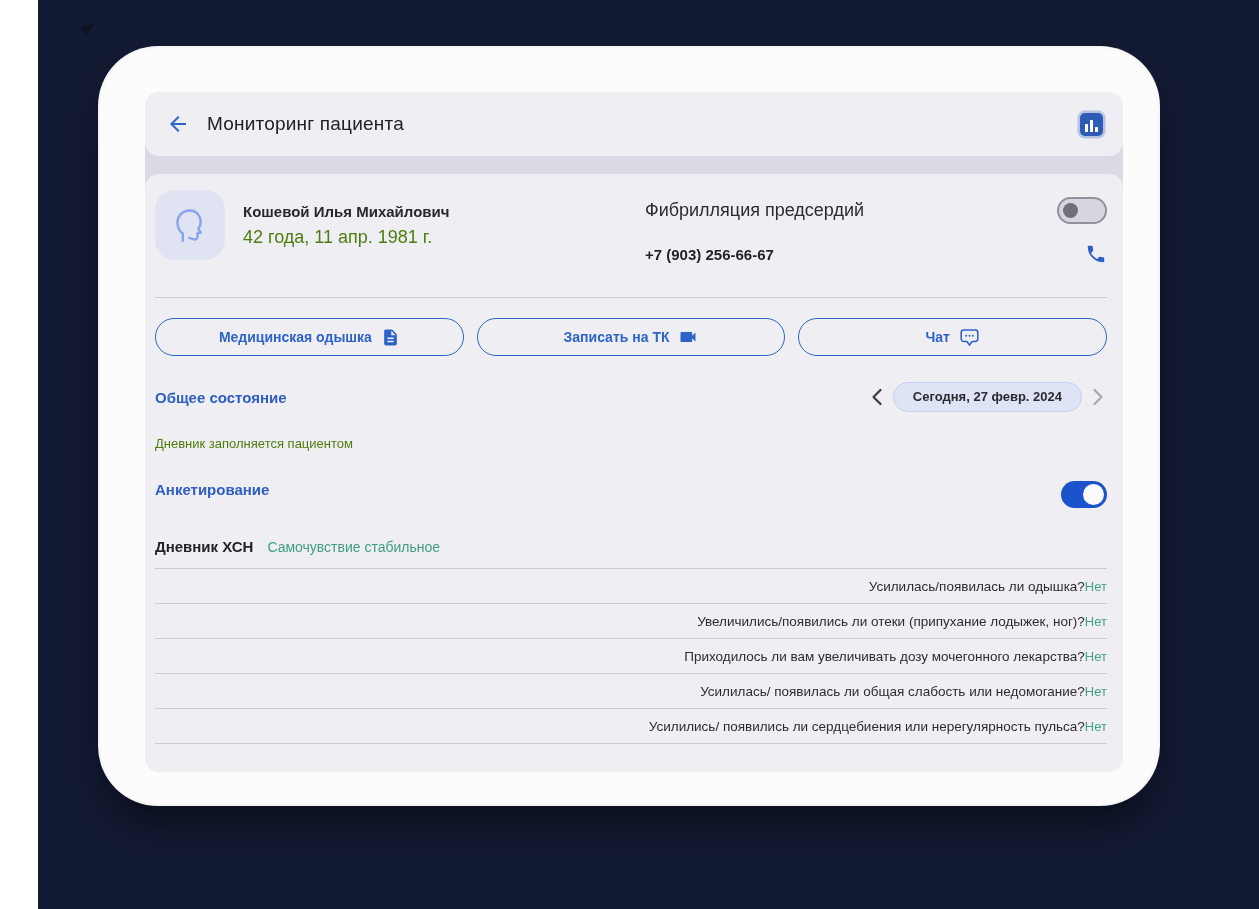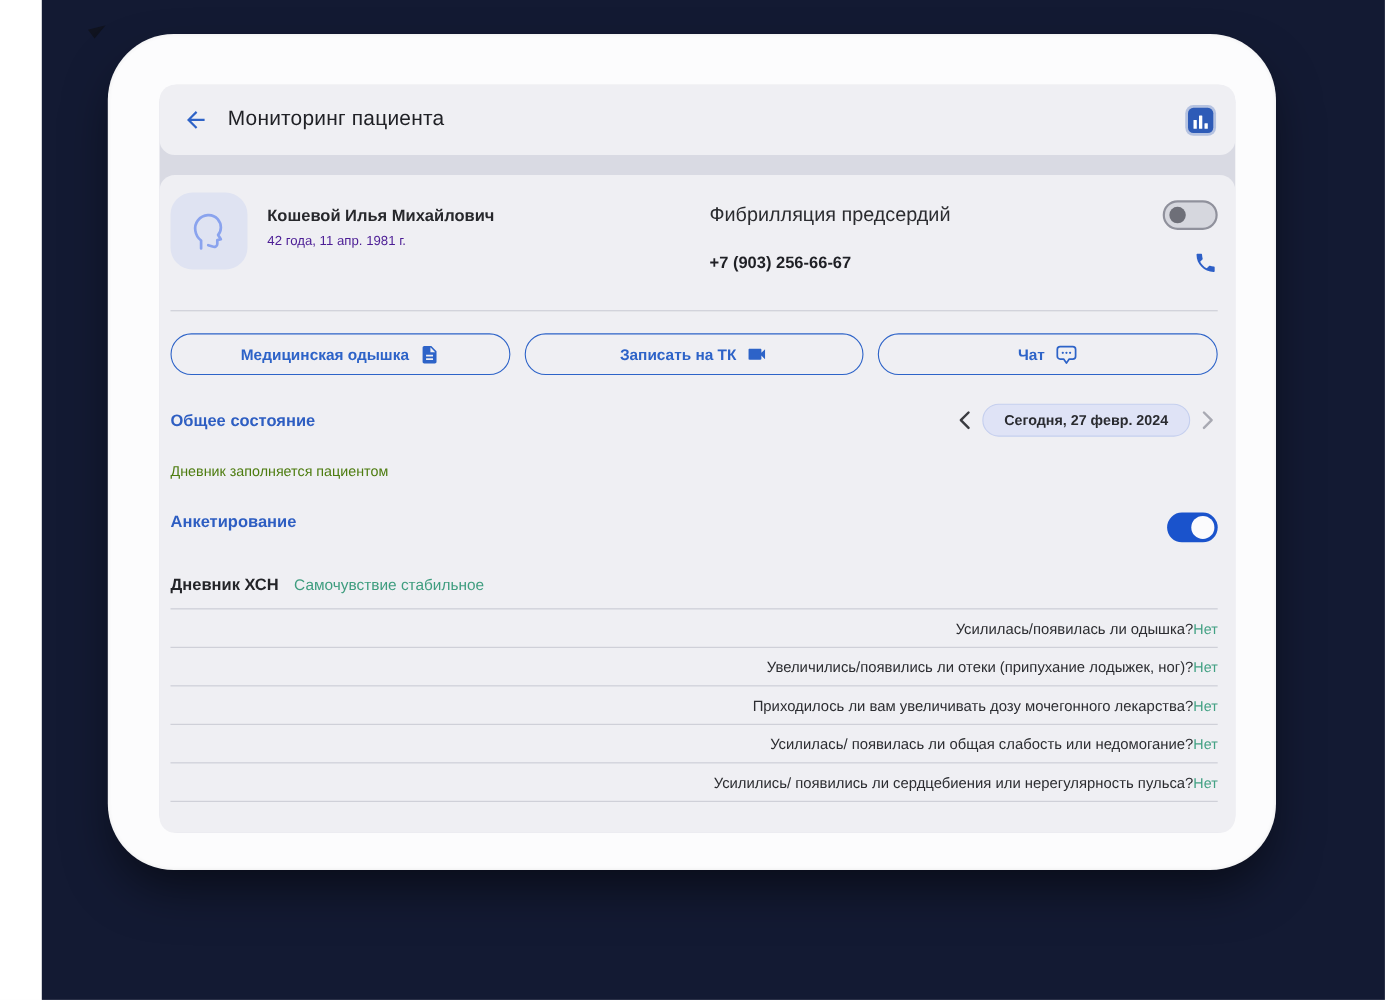--- a/index.html
+++ b/index.html
@@ -6,21 +6,21 @@
   html,body { width:1259px; height:909px; }
   body {
     position: relative; overflow: hidden; background: #ffffff;
     font-family: "Liberation Sans", sans-serif;
     -webkit-font-smoothing: antialiased;
   }
   .navy-bg { position:absolute; left:38px; top:0; width:1221px; height:909px; background:#131a33; }
   .cursor { position:absolute; left:80px; top:23px; width:17px; height:13px; }
 
   .tablet {
-    position:absolute; left:98px; top:31px; width:1062px; height:760px;
+    position:absolute; left:98px; top:46px; width:1062px; height:760px;
     background:#fcfcfd; border-radius:60px;
     box-shadow: 0 22px 45px -8px rgba(0,0,0,.55), inset 0 0 4px rgba(0,0,0,.08);
     text-decoration: underline;
   }
   .screen {
     position:absolute; left:47px; top:46px; width:978px; height:680px;
     background:#d9dae3; border-radius:16px; display:flex; flex-direction:column;
   }
 
   
@@ -46,21 +46,21 @@
     padding:16px 16px 0 10px; overflow:hidden;
   }
 
   .patient-row { display:flex; }
   .avatar {
     width:70px; height:70px; border-radius:20px; background:#dfe3f2;
     display:flex; align-items:center; justify-content:center; flex:none;
   }
   .p-info { margin-left:18px; padding-top:13px; }
   .p-name { font-size:15px; font-weight:700; color:#27282c; }
-  .p-sub  { font-size:12px; color:#4c1d95; margin-top:7px; }
+  .p-sub  { font-size:18px; color:#4d7c0f; margin-top:7px; }
   .p-right { margin-left:auto; width:462px; padding-top:7px; }
   .p-row { display:flex; align-items:center; justify-content:space-between; }
   .p-row + .p-row { margin-top:19px; }
   .diag-label { font-size:18px; color:#2b2c30; }
   .phone { font-size:15px; font-weight:700; color:#1f2025; }
   .icon-btn { border:none; background:none; cursor:pointer; display:flex; align-items:center; justify-content:center; }
 
   
   .toggle-off {
     width:50px; height:27px; border-radius:14px; background:#d6d7de;

